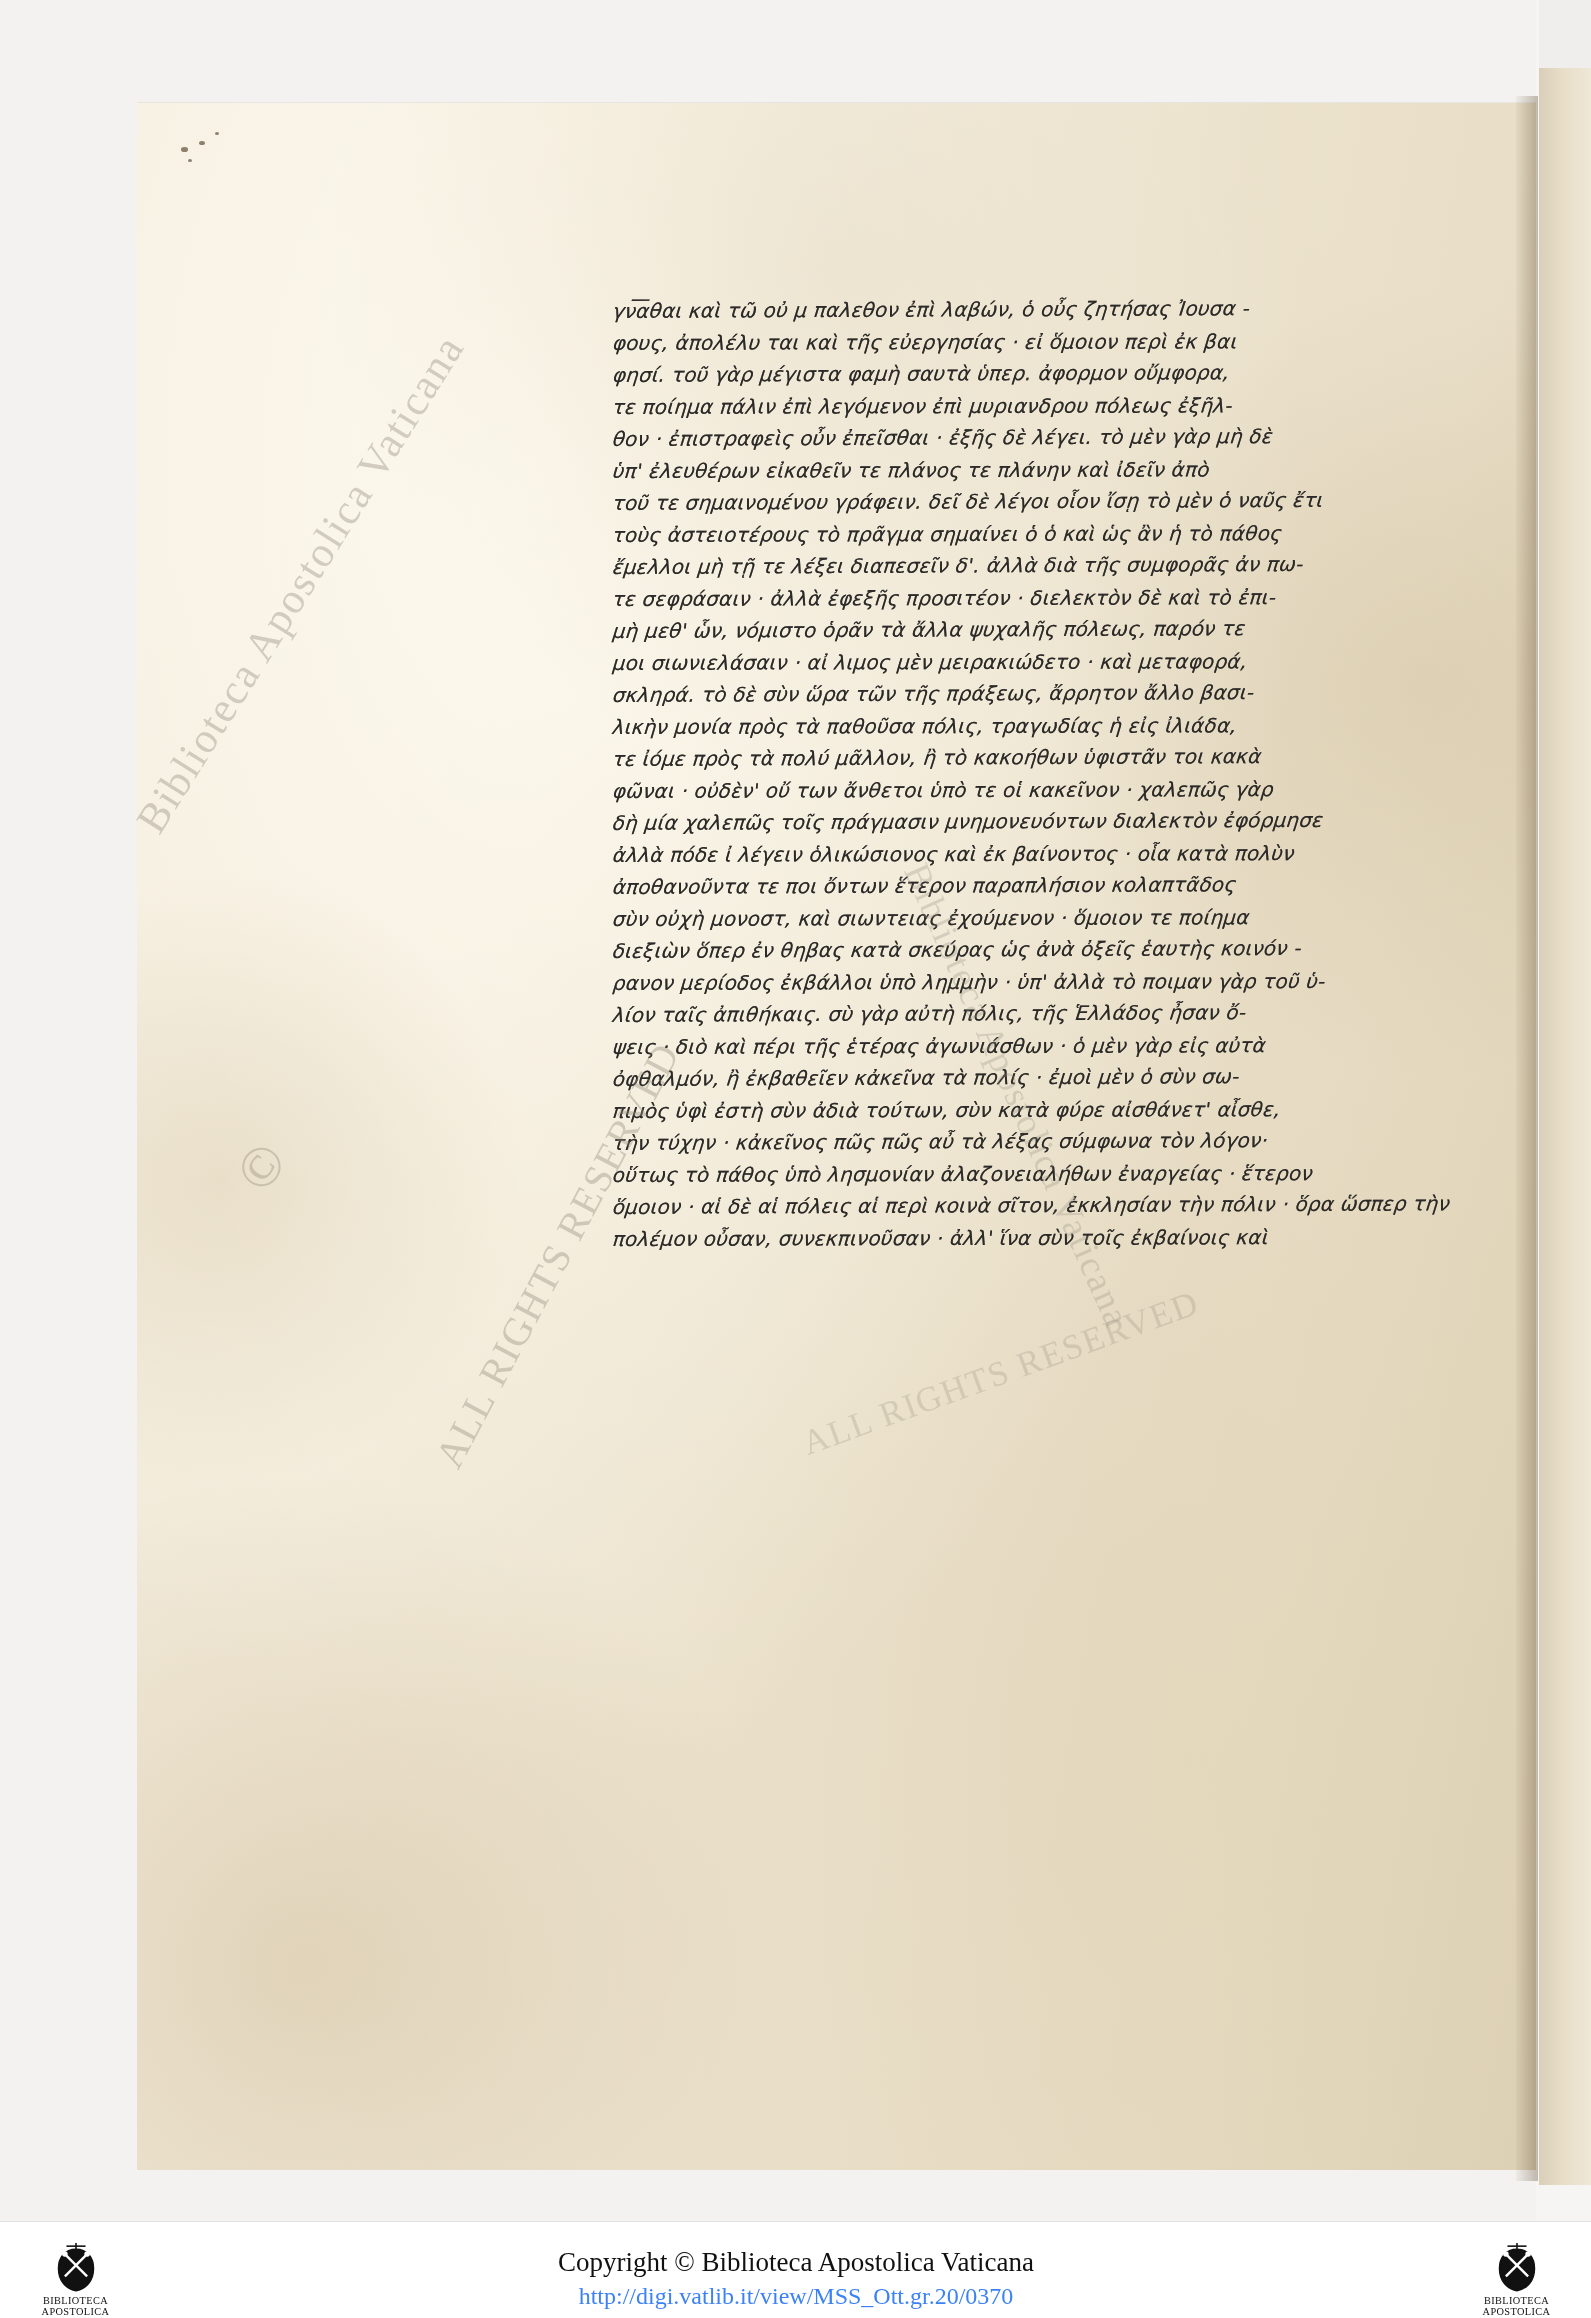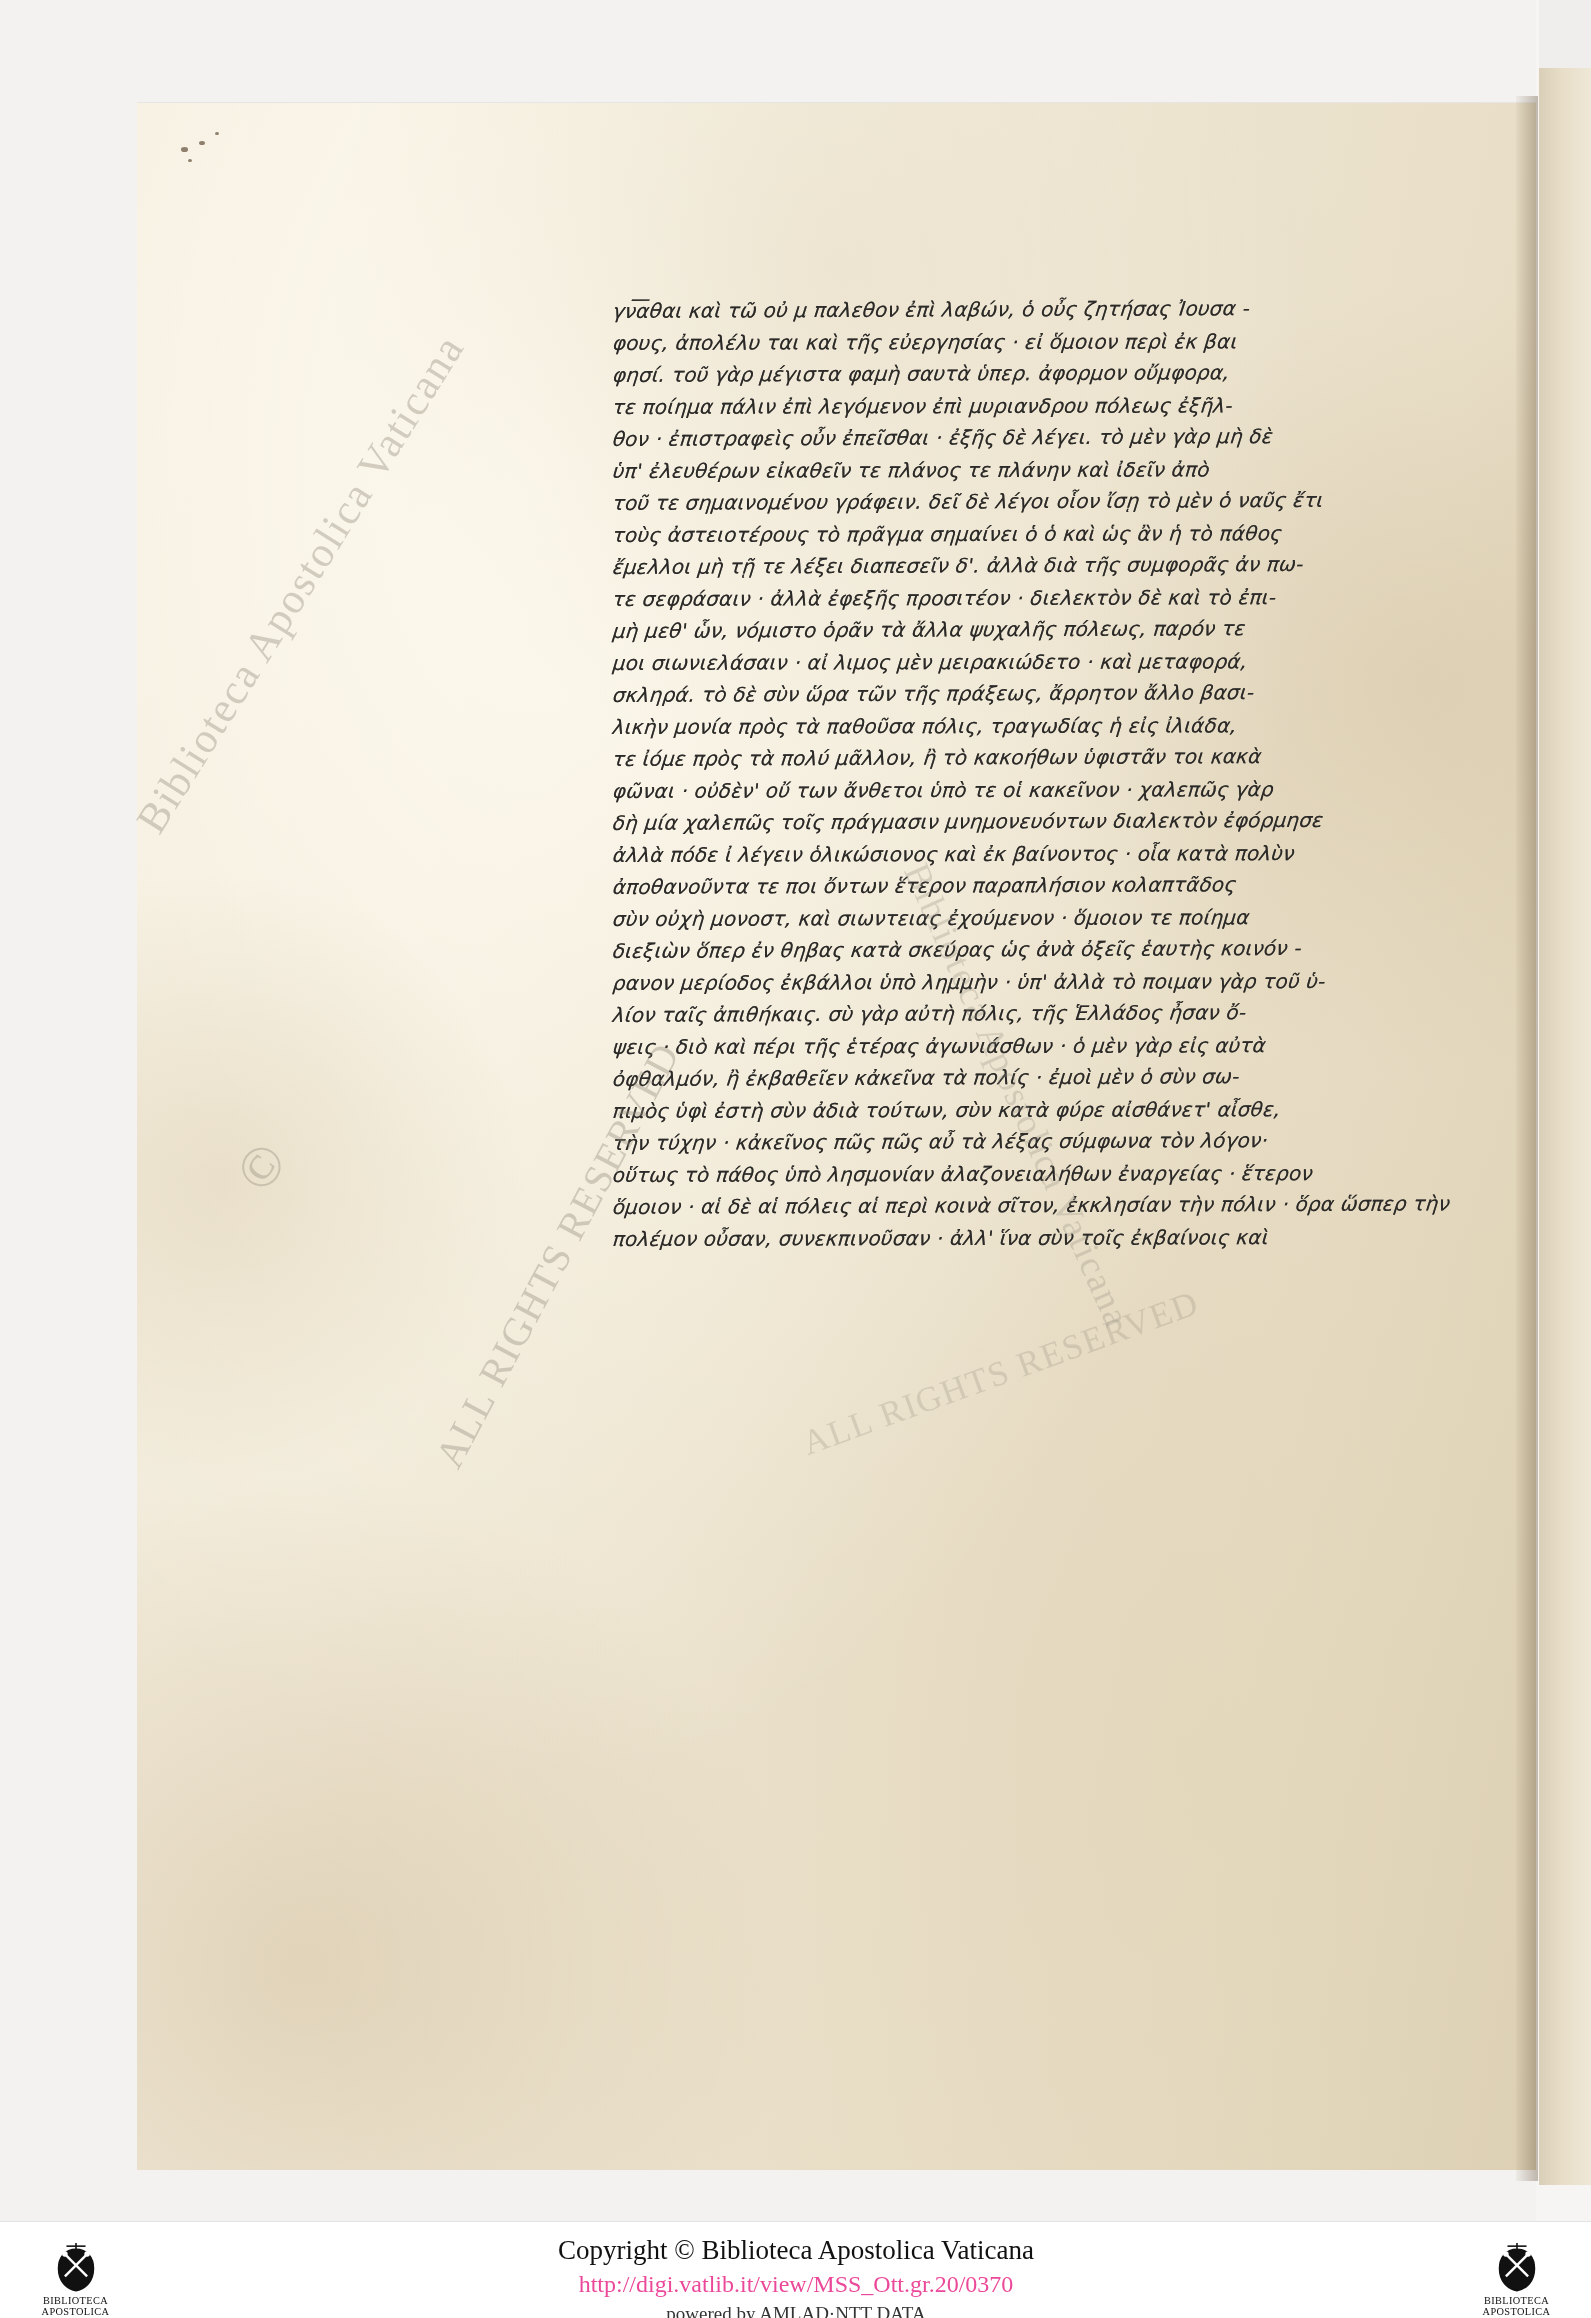--- a/index.html
+++ b/index.html
@@ -204,24 +204,25 @@
     position: absolute;
     left: 0; right: 0;
     top: 11px;
     text-align: center;
     font-family: "Liberation Serif", serif;
   }
   .footer-copy {
     font-size: 27px;
     color: #111111;
     line-height: 35px;
+    margin-top: 12px;
   }
   .footer-url {
     font-size: 24px;
-    color: #ec4899;
+    color: #3b82f6;
     line-height: 32px;
   }
   .footer-powered {
     font-size: 19px;
     color: #333333;
     line-height: 27px;
   }
 
   .crest {
     position: absolute;

